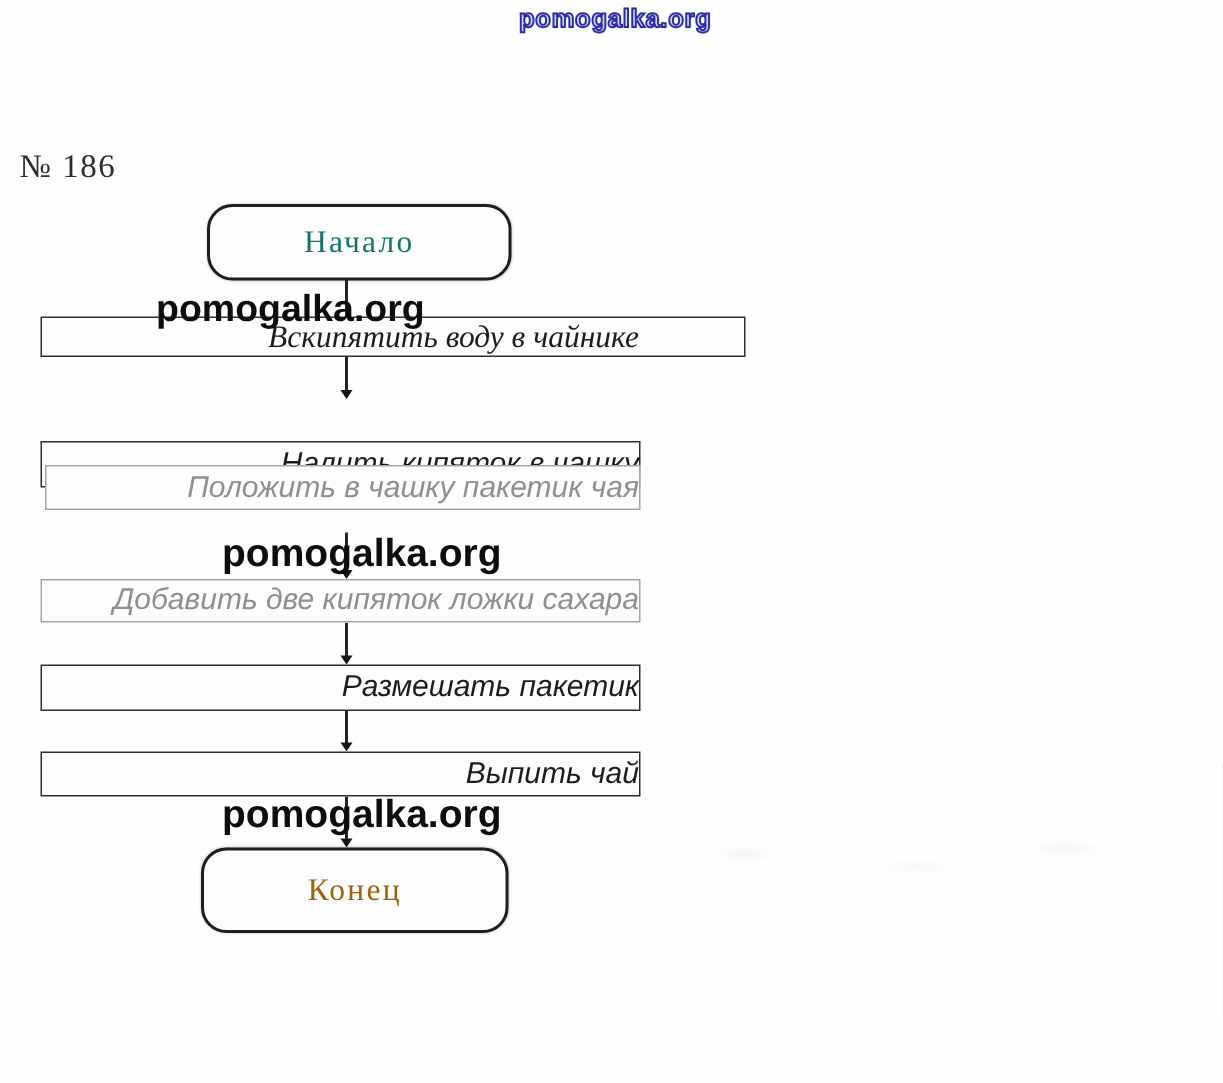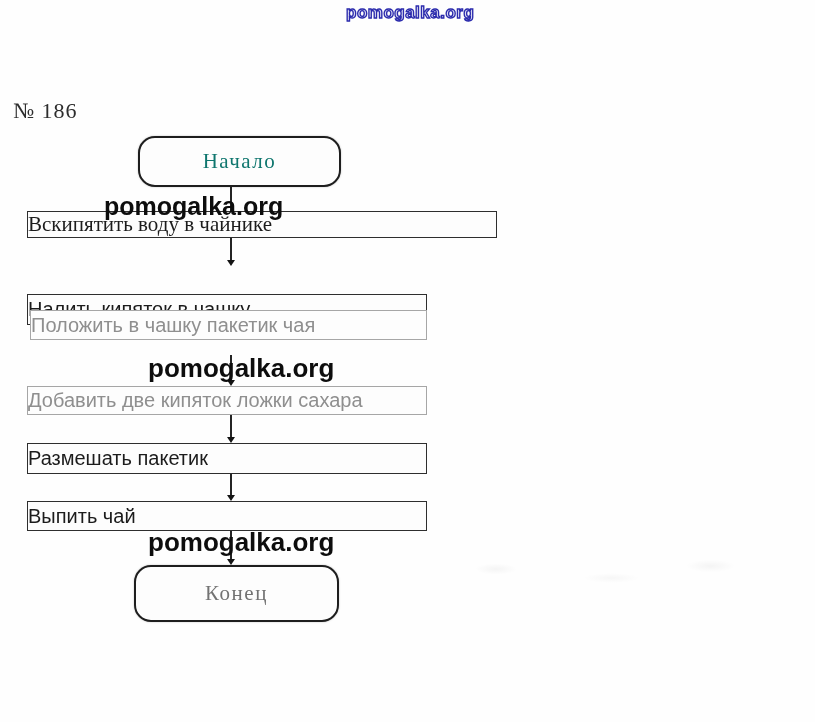--- a/index.html
+++ b/index.html
@@ -67,36 +67,37 @@
   }
   .terminator-start {
     left: 138px; top: 136px;
     width: 199px; height: 47px;
     color: #0f766e;
     font-family: Liberation Serif, serif;
   }
   .terminator-end {
     left: 134px; top: 565px;
     width: 201px; height: 53px;
-    color: #737373;
+    color: #a16207;
   }
   
   .process {
     position: absolute;
     left: 27px;
     width: 398px;
     background: #fdfdfd;
     border: 1.5px solid #2e2e2e;
     display: flex;
     align-items: center;
-    justify-content: flex-start;
+    justify-content: flex-end;
     font-size: 20px;
     color: #1c1c1c;
     z-index: 2;
     white-space: nowrap;
+    font-style: italic;
   }
   .process.serif {
     font-family: "Liberation Serif", "DejaVu Serif", serif;
     font-size: 21px;
   }
   .process.faded {
     border-color: #a6a6a6;
     color: #8f8f8f;
   }
   .p1 { top: 211px; height: 25px; padding-right: 70px; }

